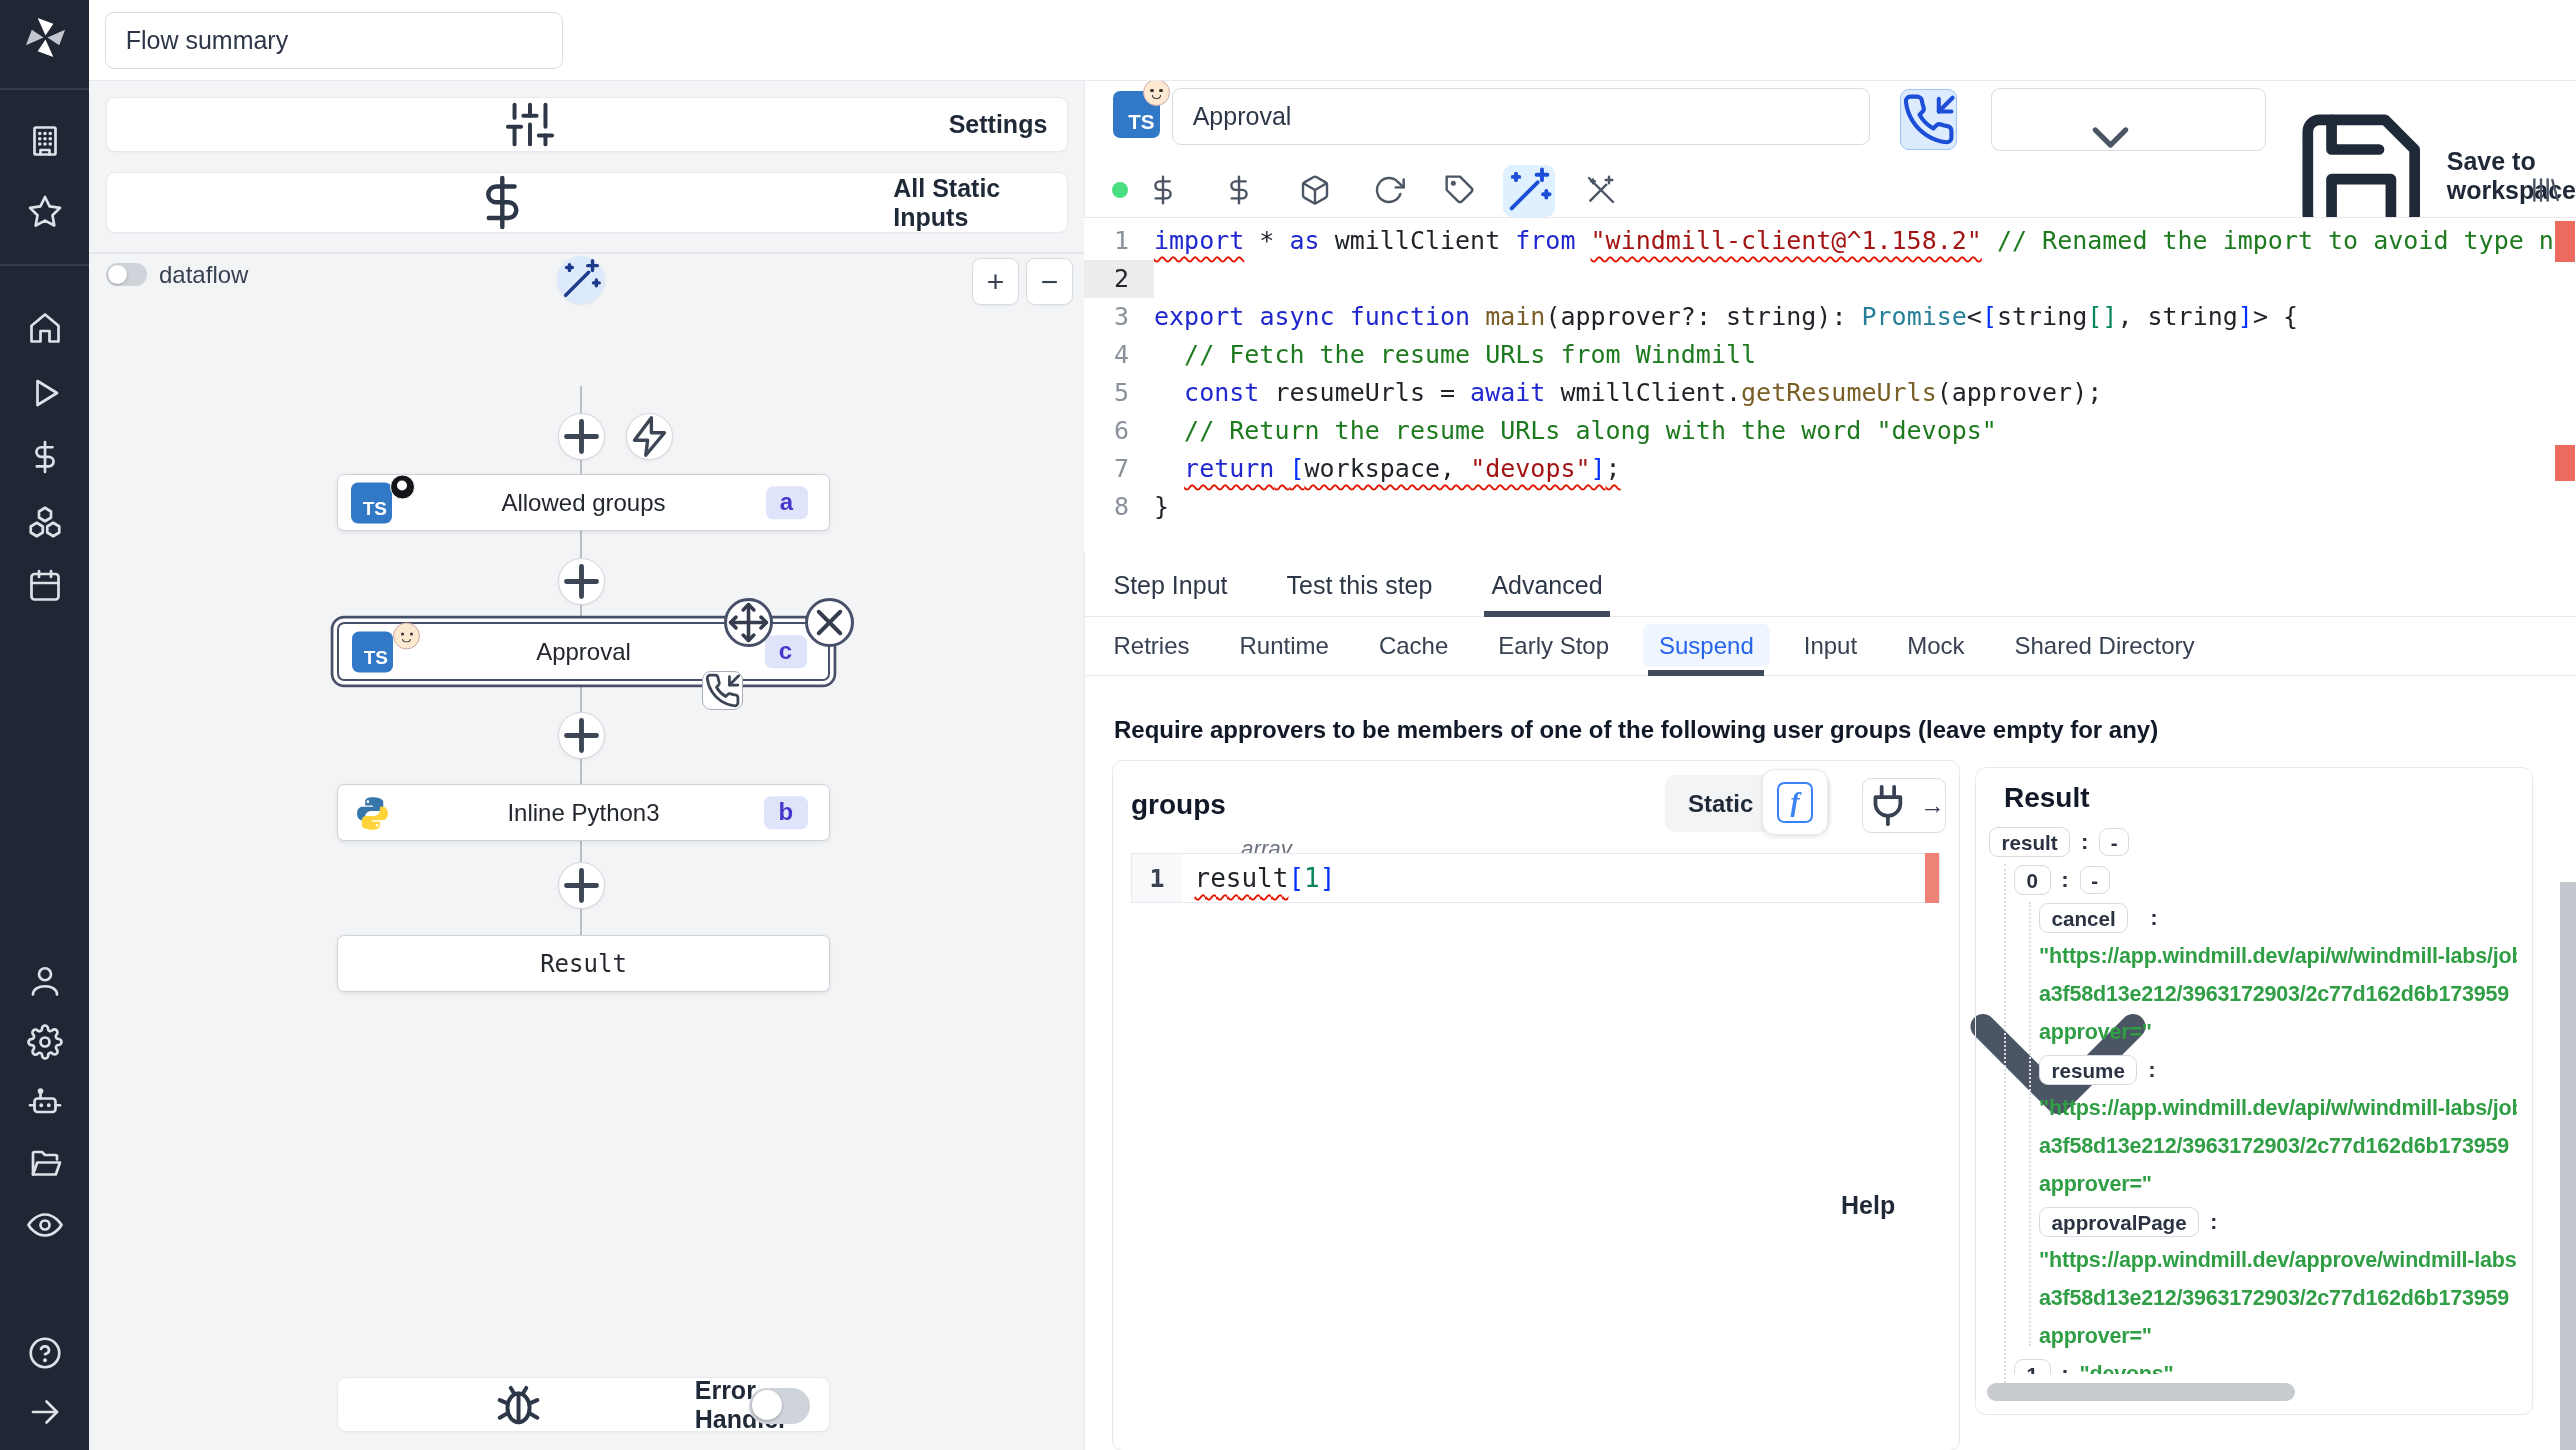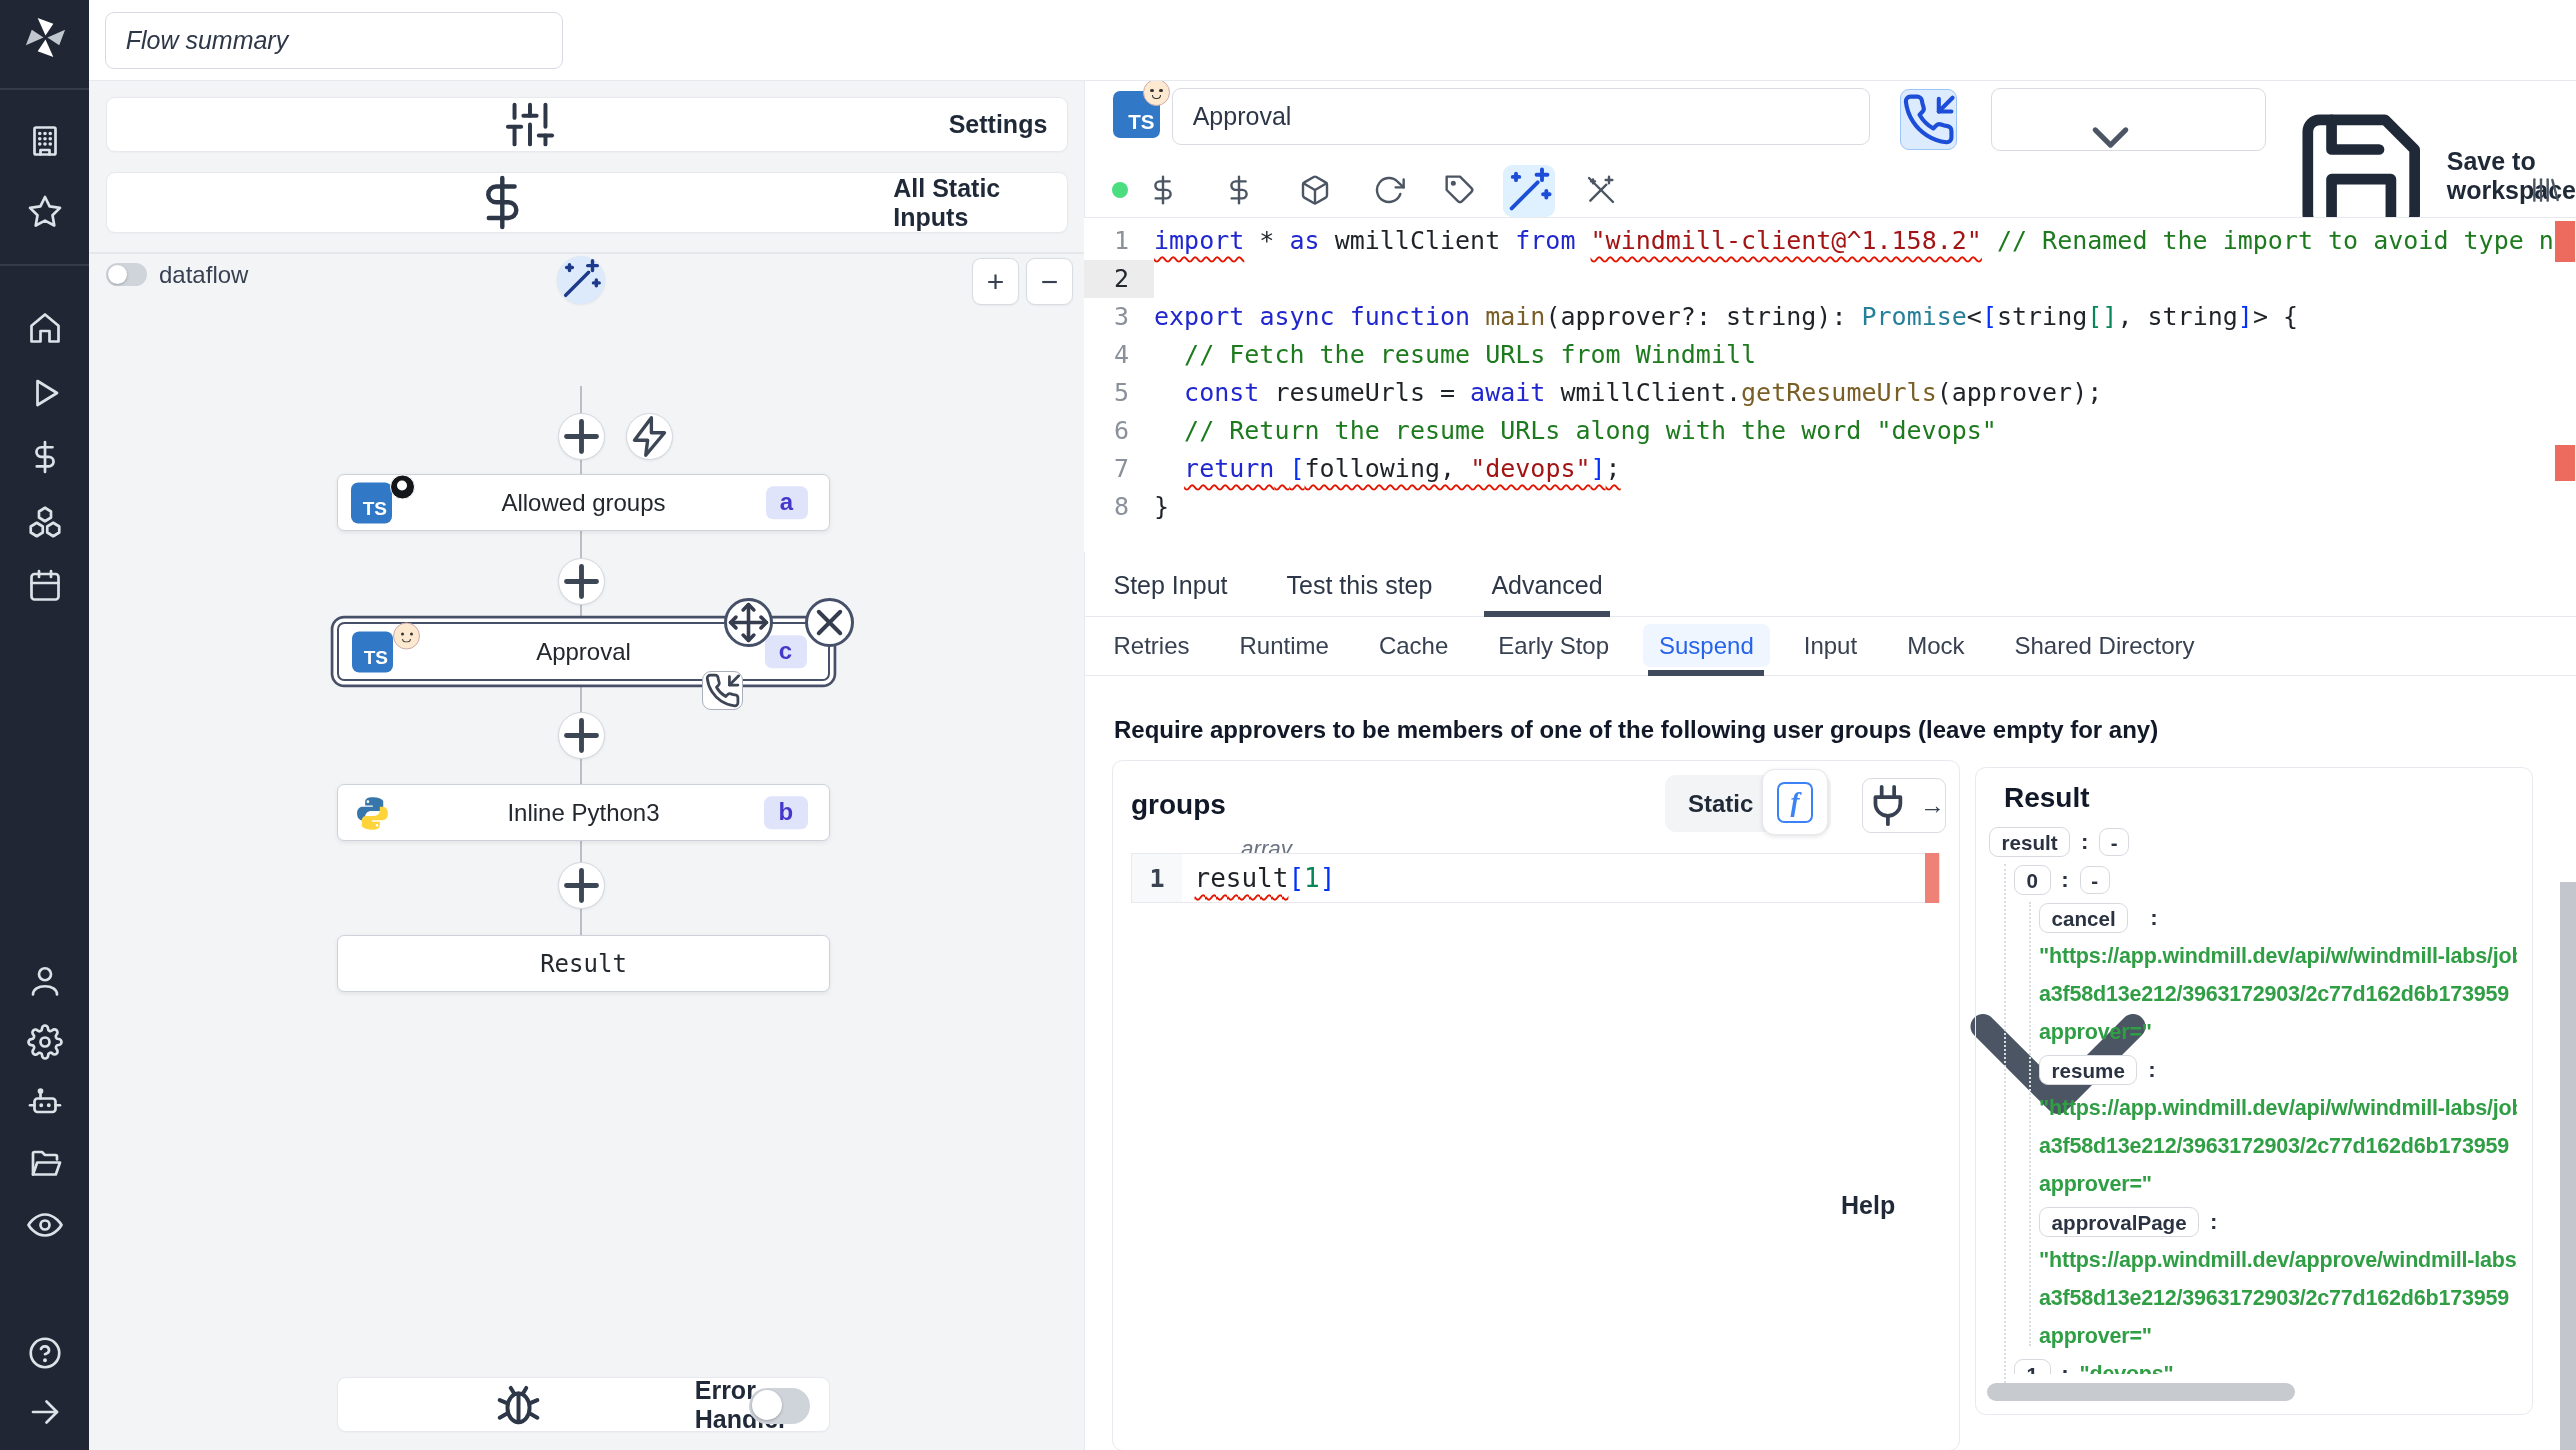--- a/index.html
+++ b/index.html
@@ -259,21 +259,21 @@
             <path d="M9.3 9.3a2.8 2.8 0 0 1 5.4.9c0 1.8-2.7 2.6-2.7 2.6"></path>
             <line x1="12" y1="16.8" x2="12.01" y2="16.8" stroke-width="2.6"></line>
           </svg></span></div>
     <div class="side-item" style="top:1394px"><span style="display: inline-block; width: 100%; height: 100%;"><svg viewBox="0 0 24 24" fill="none" stroke="currentColor" stroke-width="1.8" stroke-linecap="round" stroke-linejoin="round" style="width:100%;height:100%">
             <line x1="4" y1="12" x2="20" y2="12"></line>
             <polyline points="13 5 20 12 13 19"></polyline>
           </svg></span></div>
   </aside>
 
   <header id="topbar" class="abs">
-    <input class="tb-input" style="left: 16px; width: 458px; font-style: italic;" value="Flow summary">
+    <input class="tb-input" style="left: 16px; width: 458px;" value="Flow summary">
   </header>
   <div id="undo-redo">
     <div>
         <span style="display: inline-block; width: 100%; height: 100%;"><svg viewBox="0 0 24 24" fill="none" stroke="currentColor" stroke-width="1.8" stroke-linecap="round" stroke-linejoin="round" style="width:100%;height:100%">
             <polyline points="9 14 4 9 9 4"></polyline>
             <path d="M4 9h10.5a5 5 0 0 1 0 10H12"></path>
           </svg></span>
       </div>
     <div>
         <span style="display: inline-block; width: 100%; height: 100%;"><svg viewBox="0 0 24 24" fill="none" stroke="currentColor" stroke-width="1.8" stroke-linecap="round" stroke-linejoin="round" style="width:100%;height:100%">
@@ -559,21 +559,21 @@
         </svg></span></span>
 
   <div id="editor" class="abs">
     <div id="code-lines" style="padding-top:3.6px;">
         <div class="code-line"><span class="ln">1</span><span class="code"><span class="tk-kw sq">import</span><span class="tk-pl"> * </span><span class="tk-kw">as</span><span class="tk-pl"> wmillClient </span><span class="tk-kw">from</span><span class="tk-pl"> </span><span class="tk-str sq">"windmill-client@^1.158.2"</span><span class="tk-pl"> </span><span class="tk-com">// Renamed the import to avoid type na</span></span></div>
         <div class="code-line active"><span class="ln">2</span><span class="code"></span></div>
         <div class="code-line"><span class="ln">3</span><span class="code"><span class="tk-kw">export</span><span class="tk-pl"> </span><span class="tk-kw">async</span><span class="tk-pl"> </span><span class="tk-kw">function</span><span class="tk-pl"> </span><span class="tk-fn">main</span><span class="tk-pl">(approver?: string): </span><span class="tk-type">Promise</span><span class="tk-pl">&lt;</span><span class="tk-br">[</span><span class="tk-pl">string</span><span class="tk-br2">[]</span><span class="tk-pl">, string</span><span class="tk-br">]</span><span class="tk-pl">&gt; {</span></span></div>
         <div class="code-line"><span class="ln">4</span><span class="code"><span class="tk-pl">  </span><span class="tk-com">// Fetch the resume URLs from Windmill</span></span></div>
         <div class="code-line"><span class="ln">5</span><span class="code"><span class="tk-pl">  </span><span class="tk-kw">const</span><span class="tk-pl"> resumeUrls = </span><span class="tk-kw">await</span><span class="tk-pl"> wmillClient.</span><span class="tk-fn">getResumeUrls</span><span class="tk-pl">(approver);</span></span></div>
         <div class="code-line"><span class="ln">6</span><span class="code"><span class="tk-pl">  </span><span class="tk-com">// Return the resume URLs along with the word "devops"</span></span></div>
-        <div class="code-line"><span class="ln">7</span><span class="code"><span class="tk-pl">  </span><span class="tk-kw sq">return</span><span class="tk-pl sq"> </span><span class="tk-br sq">[</span><span class="tk-pl sq">following, </span><span class="tk-str sq">"devops"</span><span class="tk-br sq">]</span><span class="tk-pl sq">;</span></span></div>
+        <div class="code-line"><span class="ln">7</span><span class="code"><span class="tk-pl">  </span><span class="tk-kw sq">return</span><span class="tk-pl sq"> </span><span class="tk-br sq">[</span><span class="tk-pl sq">workspace, </span><span class="tk-str sq">"devops"</span><span class="tk-br sq">]</span><span class="tk-pl sq">;</span></span></div>
         <div class="code-line"><span class="ln">8</span><span class="code"><span class="tk-pl">}</span></span></div>
       </div>
   </div>
   <div class="ruler-mark" style="top:221px; height:41px;"></div>
   <div class="ruler-mark" style="top:445px; height:36px;"></div>
 
   <div id="main-tabs" class="abs">
       <div class="tab">
         <span>Step Input</span>
       </div>

